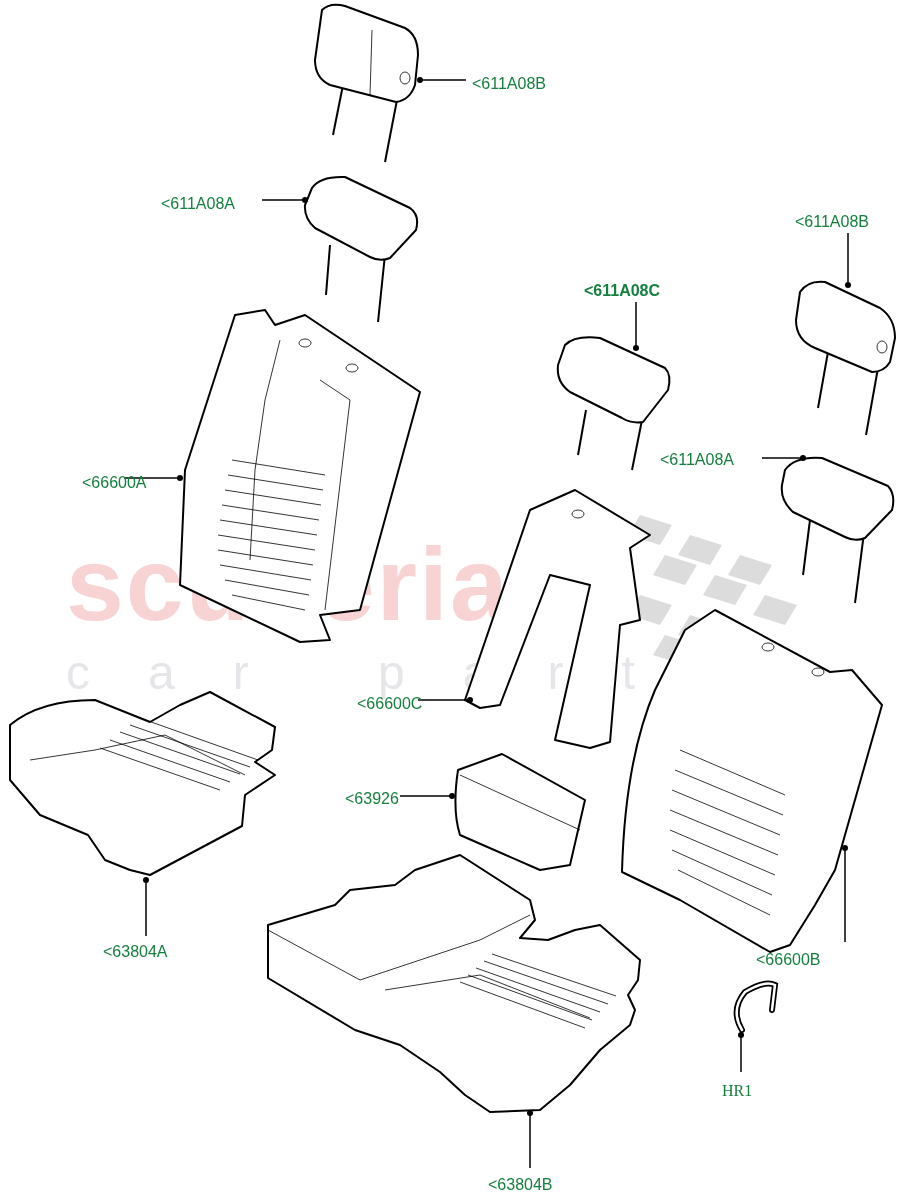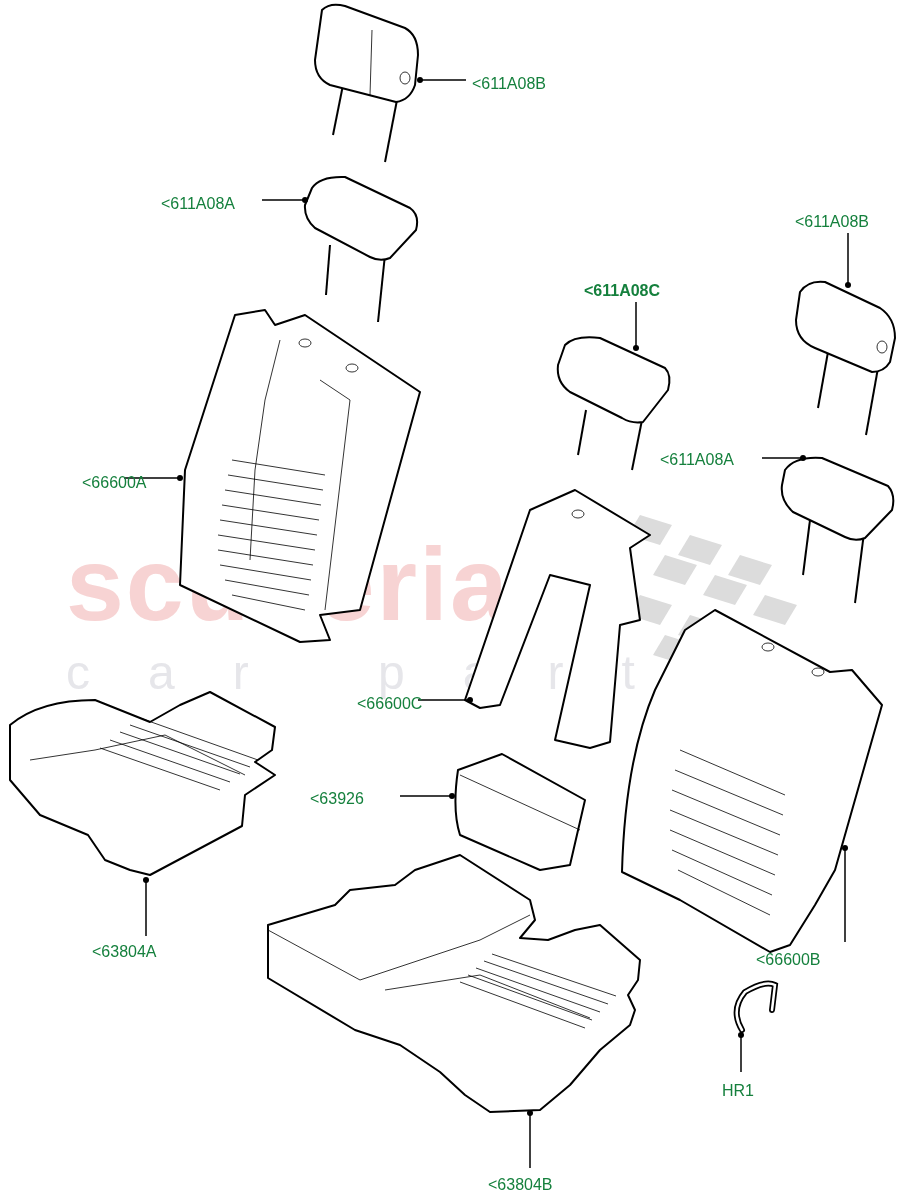--- a/index.html
+++ b/index.html
@@ -172,18 +172,18 @@
     </g>
   </svg>
 
   <div class="lbl" style="left:472px;top:76px;">&lt;611A08B</div>
   <div class="lbl" style="left:161px;top:196px;">&lt;611A08A</div>
   <div class="lbl" style="left:795px;top:214px;">&lt;611A08B</div>
   <div class="lbl" style="left:584px;top:283px;font-weight:bold;">&lt;611A08C</div>
   <div class="lbl" style="left:660px;top:452px;">&lt;611A08A</div>
   <div class="lbl" style="left:38px;top:475px;margin-left:44px;">&lt;66600A</div>
   <div class="lbl" style="left:333px;top:696px;margin-left:24px;">&lt;66600C</div>
-  <div class="lbl" style="left:310px;top:791px;">&lt;63926</div>
-  <div class="lbl" style="left:92px;top:944px;">&lt;63804A</div>
+  <div class="lbl" style="left:345px;top:791px;">&lt;63926</div>
+  <div class="lbl" style="left:103px;top:944px;">&lt;63804A</div>
   <div class="lbl" style="left:756px;top:952px;">&lt;66600B</div>
-  <div class="lbl" style="left:722px;top:1083px;">HR1</div>
+  <div class="lbl" style="left:722px;top:1083px;font-family:Liberation Serif, serif;">HR1</div>
   <div class="lbl" style="left:488px;top:1177px;">&lt;63804B</div>
 </div>
 
 </body></html>

